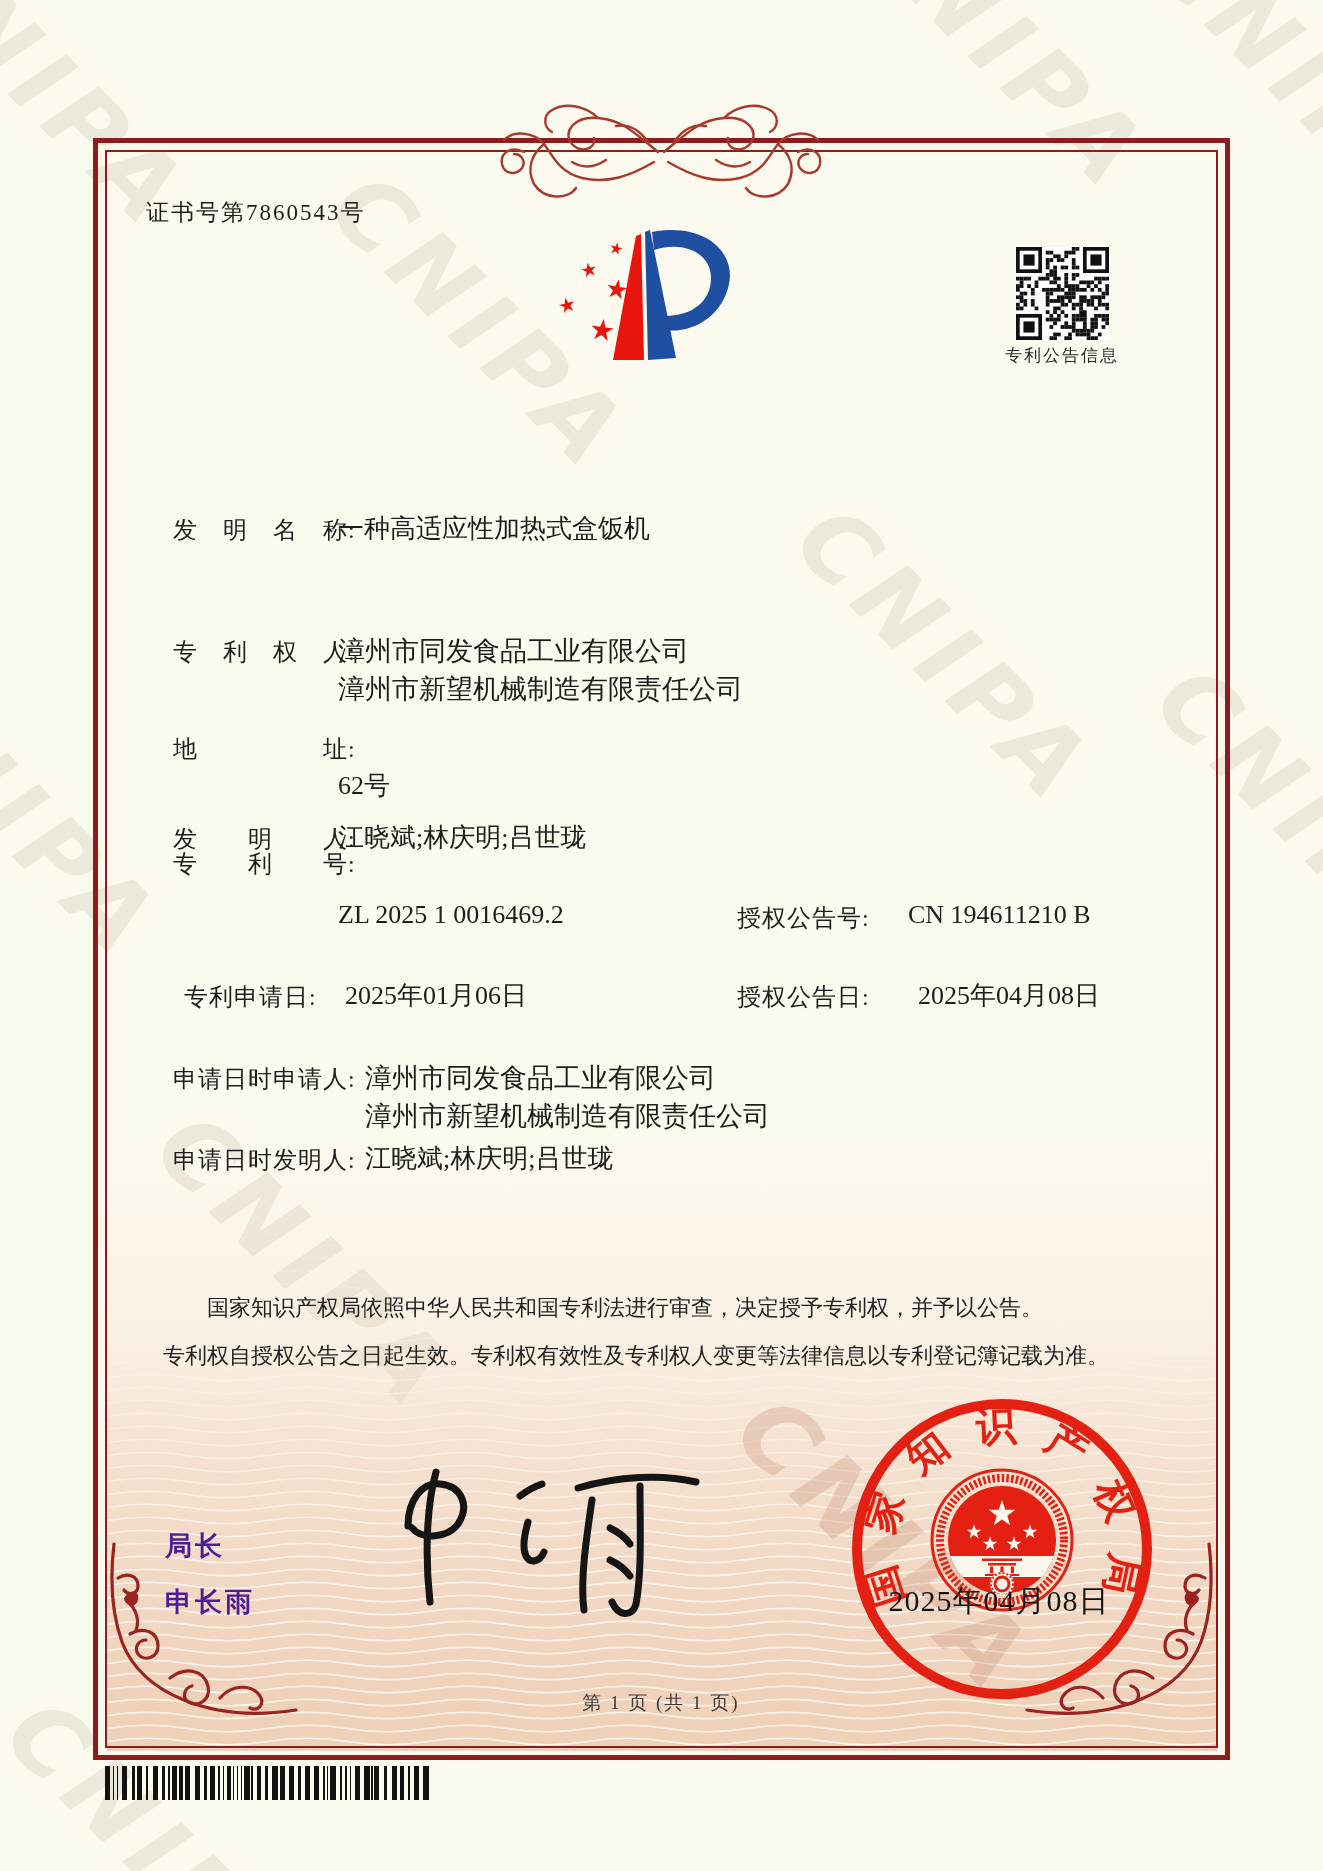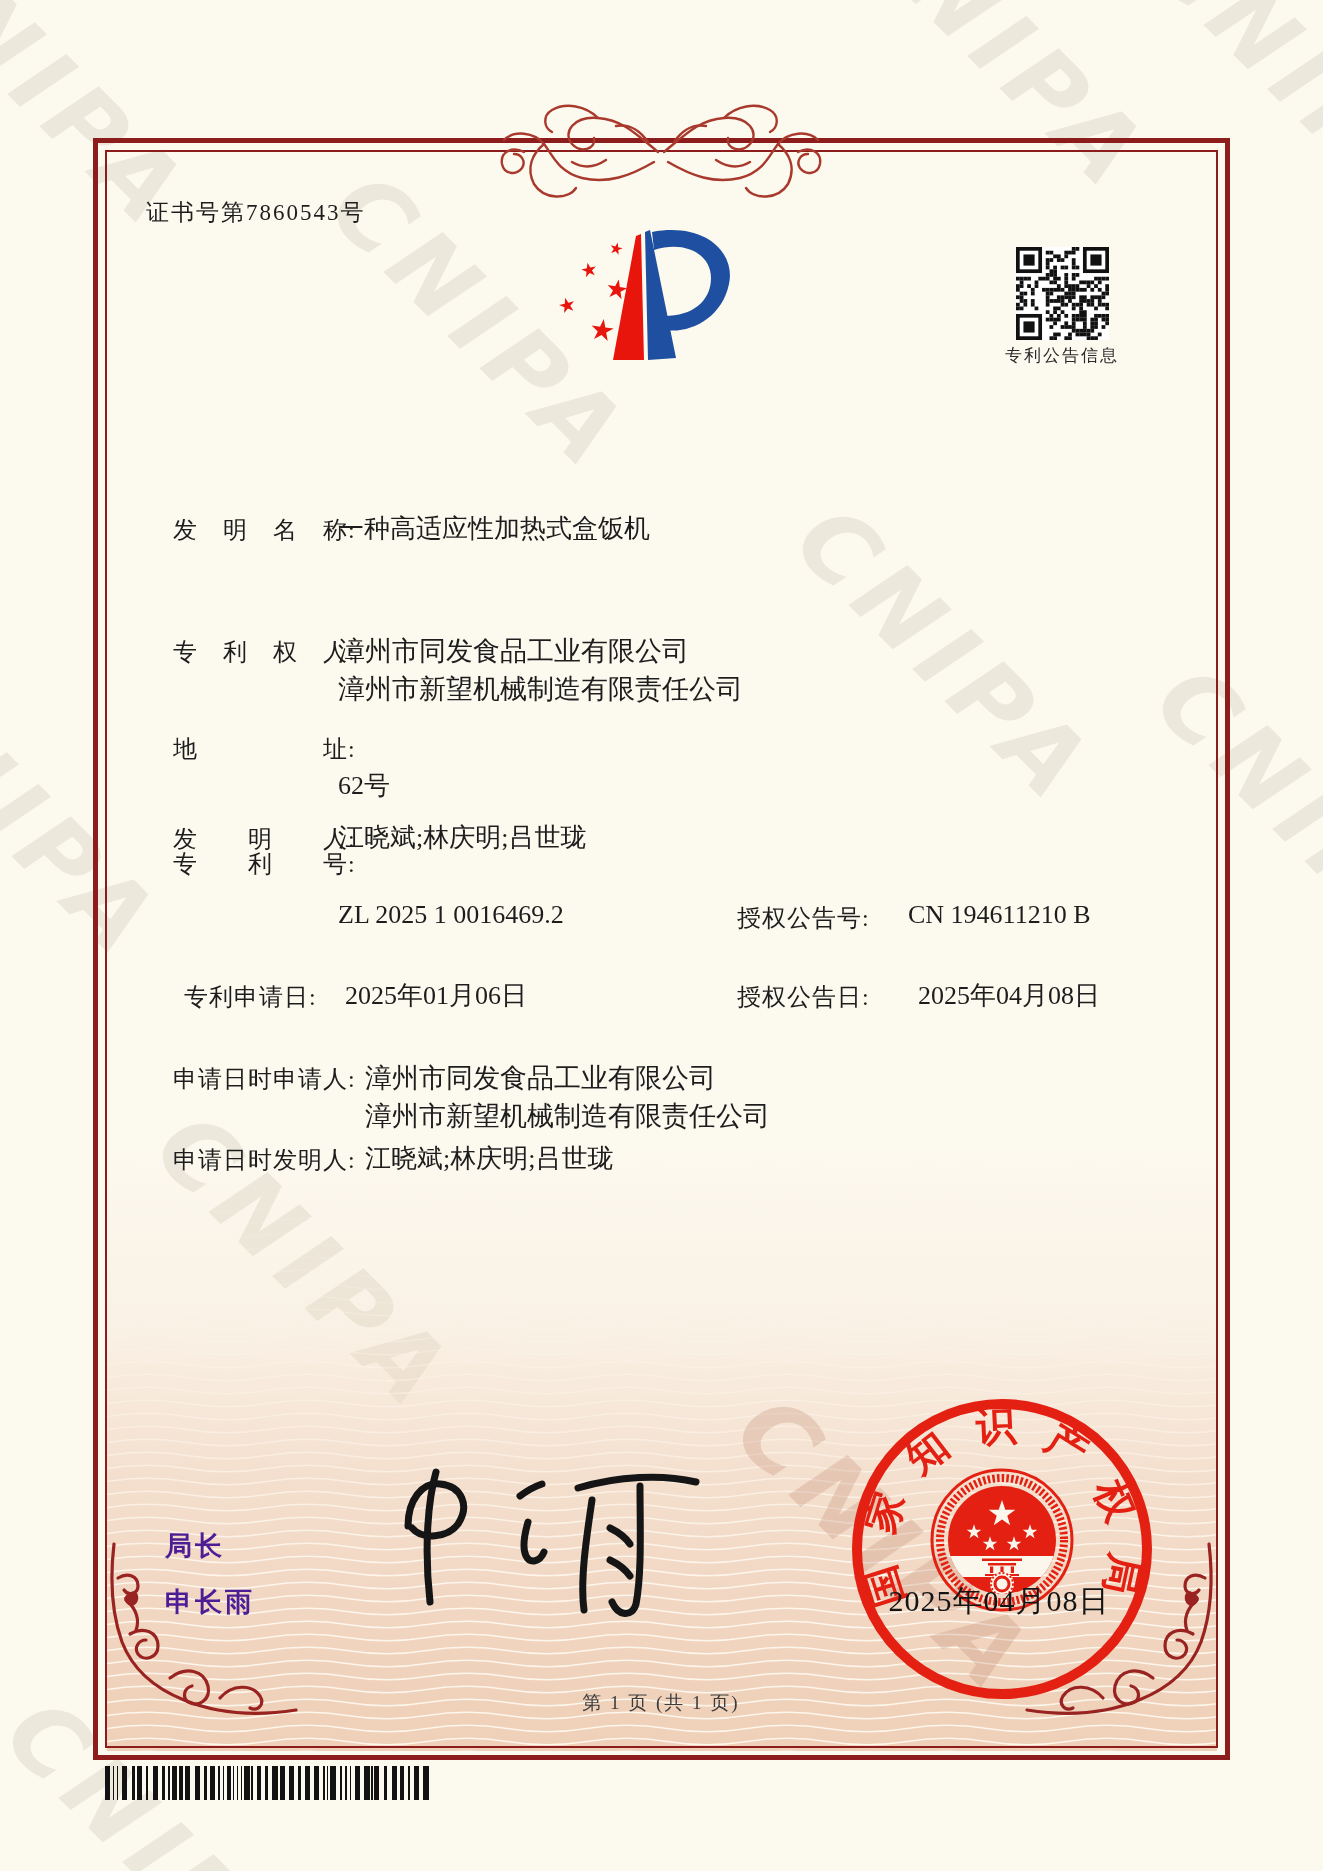--- a/index.html
+++ b/index.html
@@ -369,20 +369,24 @@
   <div class="t lbl z4" style="left:737px;top:981px">授权公告日:</div>
   <div class="t val z4" style="left:918px;top:978px">2025年04月08日</div>
 
   <div class="t lbl z4" style="left:173px;top:1063px">申请日时申请人:</div>
   <div class="t val z4" style="left:365px;top:1060px;font-size:27px">漳州市同发食品工业有限公司</div>
   <div class="t val z4" style="left:365px;top:1098px;font-size:27px">漳州市新望机械制造有限责任公司</div>
 
   <div class="t lbl z4" style="left:173px;top:1144px">申请日时发明人:</div>
   <div class="t val z4" style="left:365px;top:1141px">江晓斌;林庆明;吕世珑</div>
 
+  <div class="statement">
+    <div class="ind">国家知识产权局依照中华人民共和国专利法进行审查，决定授予专利权，并予以公告。</div>
+    <div>专利权自授权公告之日起生效。专利权有效性及专利权人变更等法律信息以专利登记簿记载为准。</div>
+  </div>
 
   <div class="t director z4" style="left:165px;top:1528px">局长</div>
   <div class="t director z4" style="left:165px;top:1584px">申长雨</div>
 
   <svg class="abs z5" style="left:378px;top:1452px" width="340" height="200" viewBox="0 0 340 200">
     <g fill="none" stroke="#151515" stroke-width="7" stroke-linecap="round">
       <path d="M58 20 C50 48,46 96,52 150"></path>
       <path d="M30 74 C30 48,44 30,62 32 C84 34,92 54,80 72 C70 86,44 88,34 76"></path>
       <path d="M142 44 C150 38,158 34,164 32"></path>
       <path d="M150 70 C146 84,144 96,148 104 C152 112,162 110,166 100"></path>

